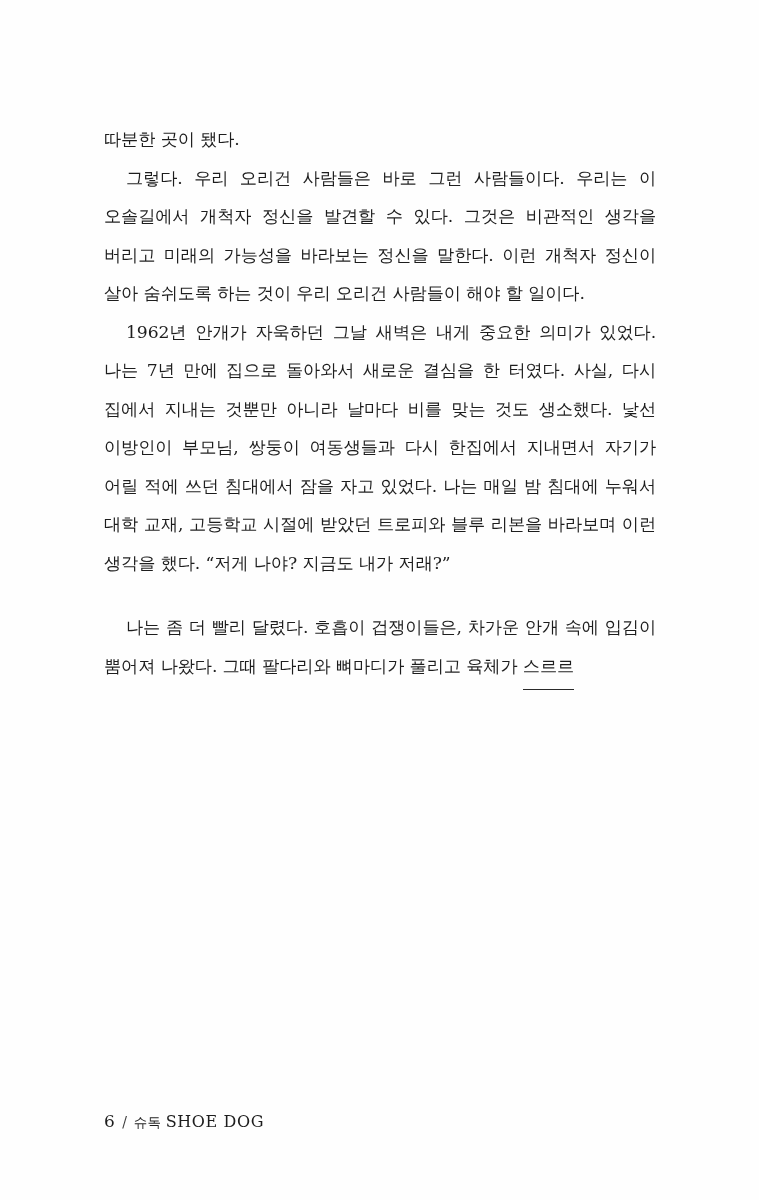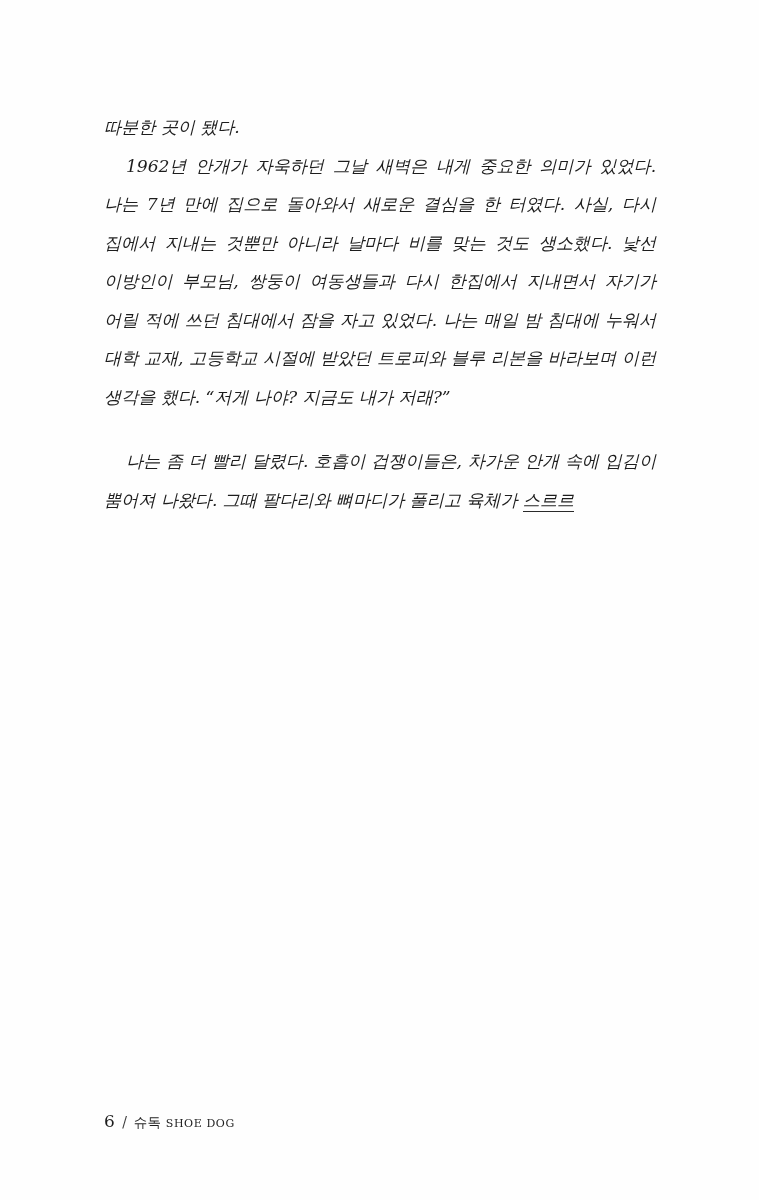--- a/index.html
+++ b/index.html
@@ -17,43 +17,42 @@
   .page {
     position: relative;
     width: 759px;
     height: 1200px;
     box-sizing: border-box;
     background: #fefefe;
   }
   .page-body {
     position: absolute;
     left: 104px;
-    top: 108px;
+    top: 120px;
     width: 552px;
-    font-style: italic;
   }
   p.para {
     margin: 0;
     font-size: 17.2px;
     line-height: 38.5px;
     text-align: justify;
     text-justify: inter-character;
     letter-spacing: -0.1px;
     word-break: keep-all;
     color: #1d1d1d;
   }
   p.indent {
     text-indent: 22px;
   }
   .gap {
     height: 26px;
   }
   .underline {
     border-bottom: 1px solid #2a2a2a;
-    padding-bottom: 1px;
+    padding-bottom: 13px;
   }
   .latin {
     font-family: "DejaVu Serif", "Liberation Serif", serif;
   }
   .footer {
     position: absolute;
     left: 104px;
     bottom: 68px;
     display: flex;
     align-items: baseline;
@@ -66,34 +65,35 @@
   }
   .footer .slash {
     font-size: 14px;
     color: #3a3a3a;
   }
   .footer .booktitle {
     font-size: 13.5px;
     letter-spacing: 0.2px;
   }
   .footer .booktitle .en {
-    font-size: 11px;
+    font-size: 16px;
     letter-spacing: 0.6px;
   }
 </style>
 </head>
 <body>
 
 <div class="page">
 
   <div class="page-body">
 
     <p class="para">따분한 곳이 됐다.</p>
 
 
+    <p class="para indent">그렇다. 우리 오리건 사람들은 바로 그런 사람들이다. 우리는 이 오솔길에서 개척자 정신을 발견할 수 있다. 그것은 비관적인 생각을 버리고 미래의 가능성을 바라보는 정신을 말한다. 이런 개척자 정신이 살아 숨쉬도록 하는 것이 우리 오리건 사람들이 해야 할 일이다.</p>
 
 
     <p class="para indent">1962년 안개가 자욱하던 그날 새벽은 내게 중요한 의미가 있었다. 나는 7년 만에 집으로 돌아와서 새로운 결심을 한 터였다. 사실, 다시 집에서 지내는 것뿐만 아니라 날마다 비를 맞는 것도 생소했다. 낯선 이방인이 부모님, 쌍둥이 여동생들과 다시 한집에서 지내면서 자기가 어릴 적에 쓰던 침대에서 잠을 자고 있었다. 나는 매일 밤 침대에 누워서 대학 교재, 고등학교 시절에 받았던 트로피와 블루 리본을 바라보며 이런 생각을 했다. “저게 나야? 지금도 내가 저래?”</p>
 
     <div class="gap"></div>
 
     <p class="para indent"><span>나는 좀 더 빨리 달렸다. 호흡이 겁쟁이들은, 차가운 안개 속에 입김이 뿜어져 나왔다. 그때 팔다리와 뼈마디가 풀리고 육체가 </span><span class="underline">스르르</span></p>
 
   </div>
 

